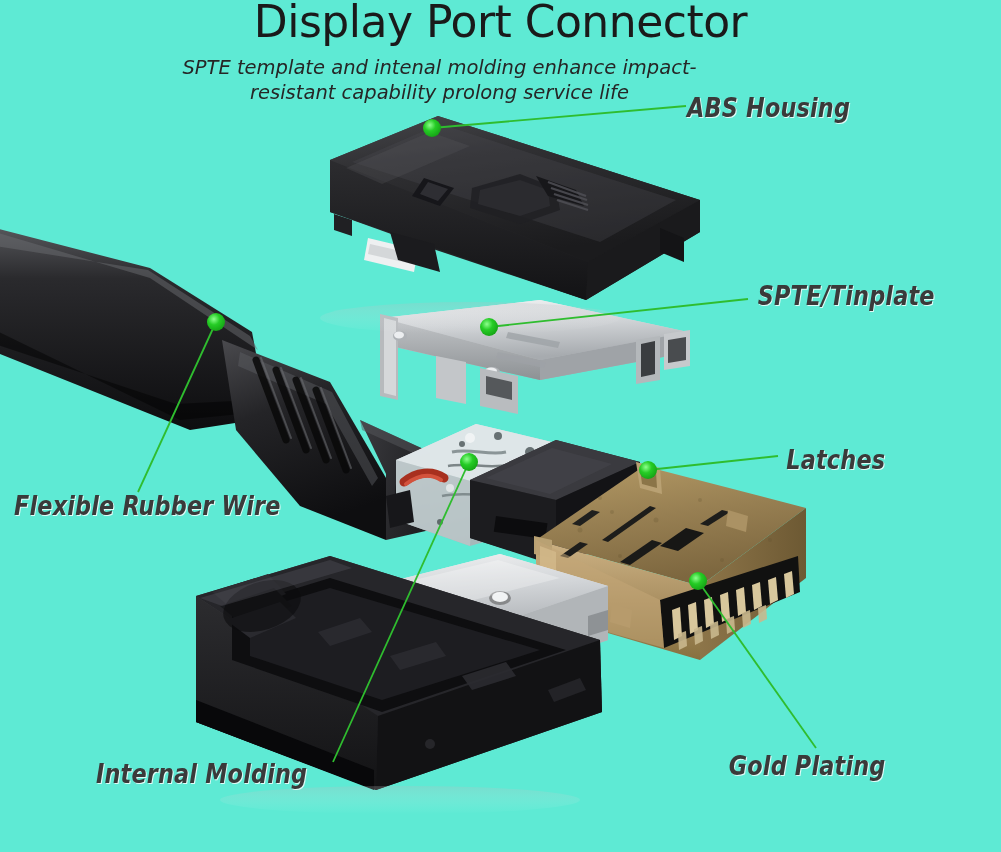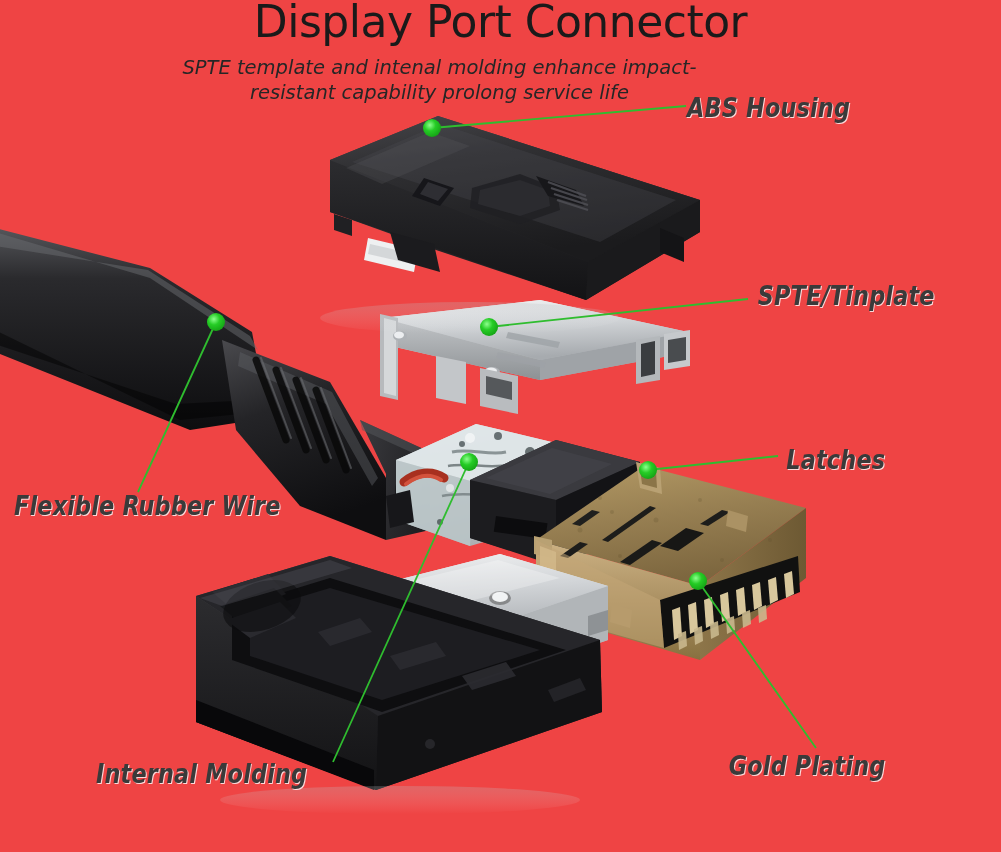--- a/index.html
+++ b/index.html
@@ -4,21 +4,21 @@
 <style>
   html,body{margin:0;padding:0;background:#ffffff;}
   body{
     font-family:"Liberation Sans", sans-serif;
     -webkit-font-smoothing:antialiased;
   }
   #stage{
     position:relative;
     width:1001px;
     height:852px;
-    background:#ef4444;
+    background:#5eead4;
     overflow:hidden;
   }
   
   #title{
     position:absolute;
     left:0; top:-4px;
     width:1001px;
     text-align:center;
     font-size:44px;
     font-weight:400;

